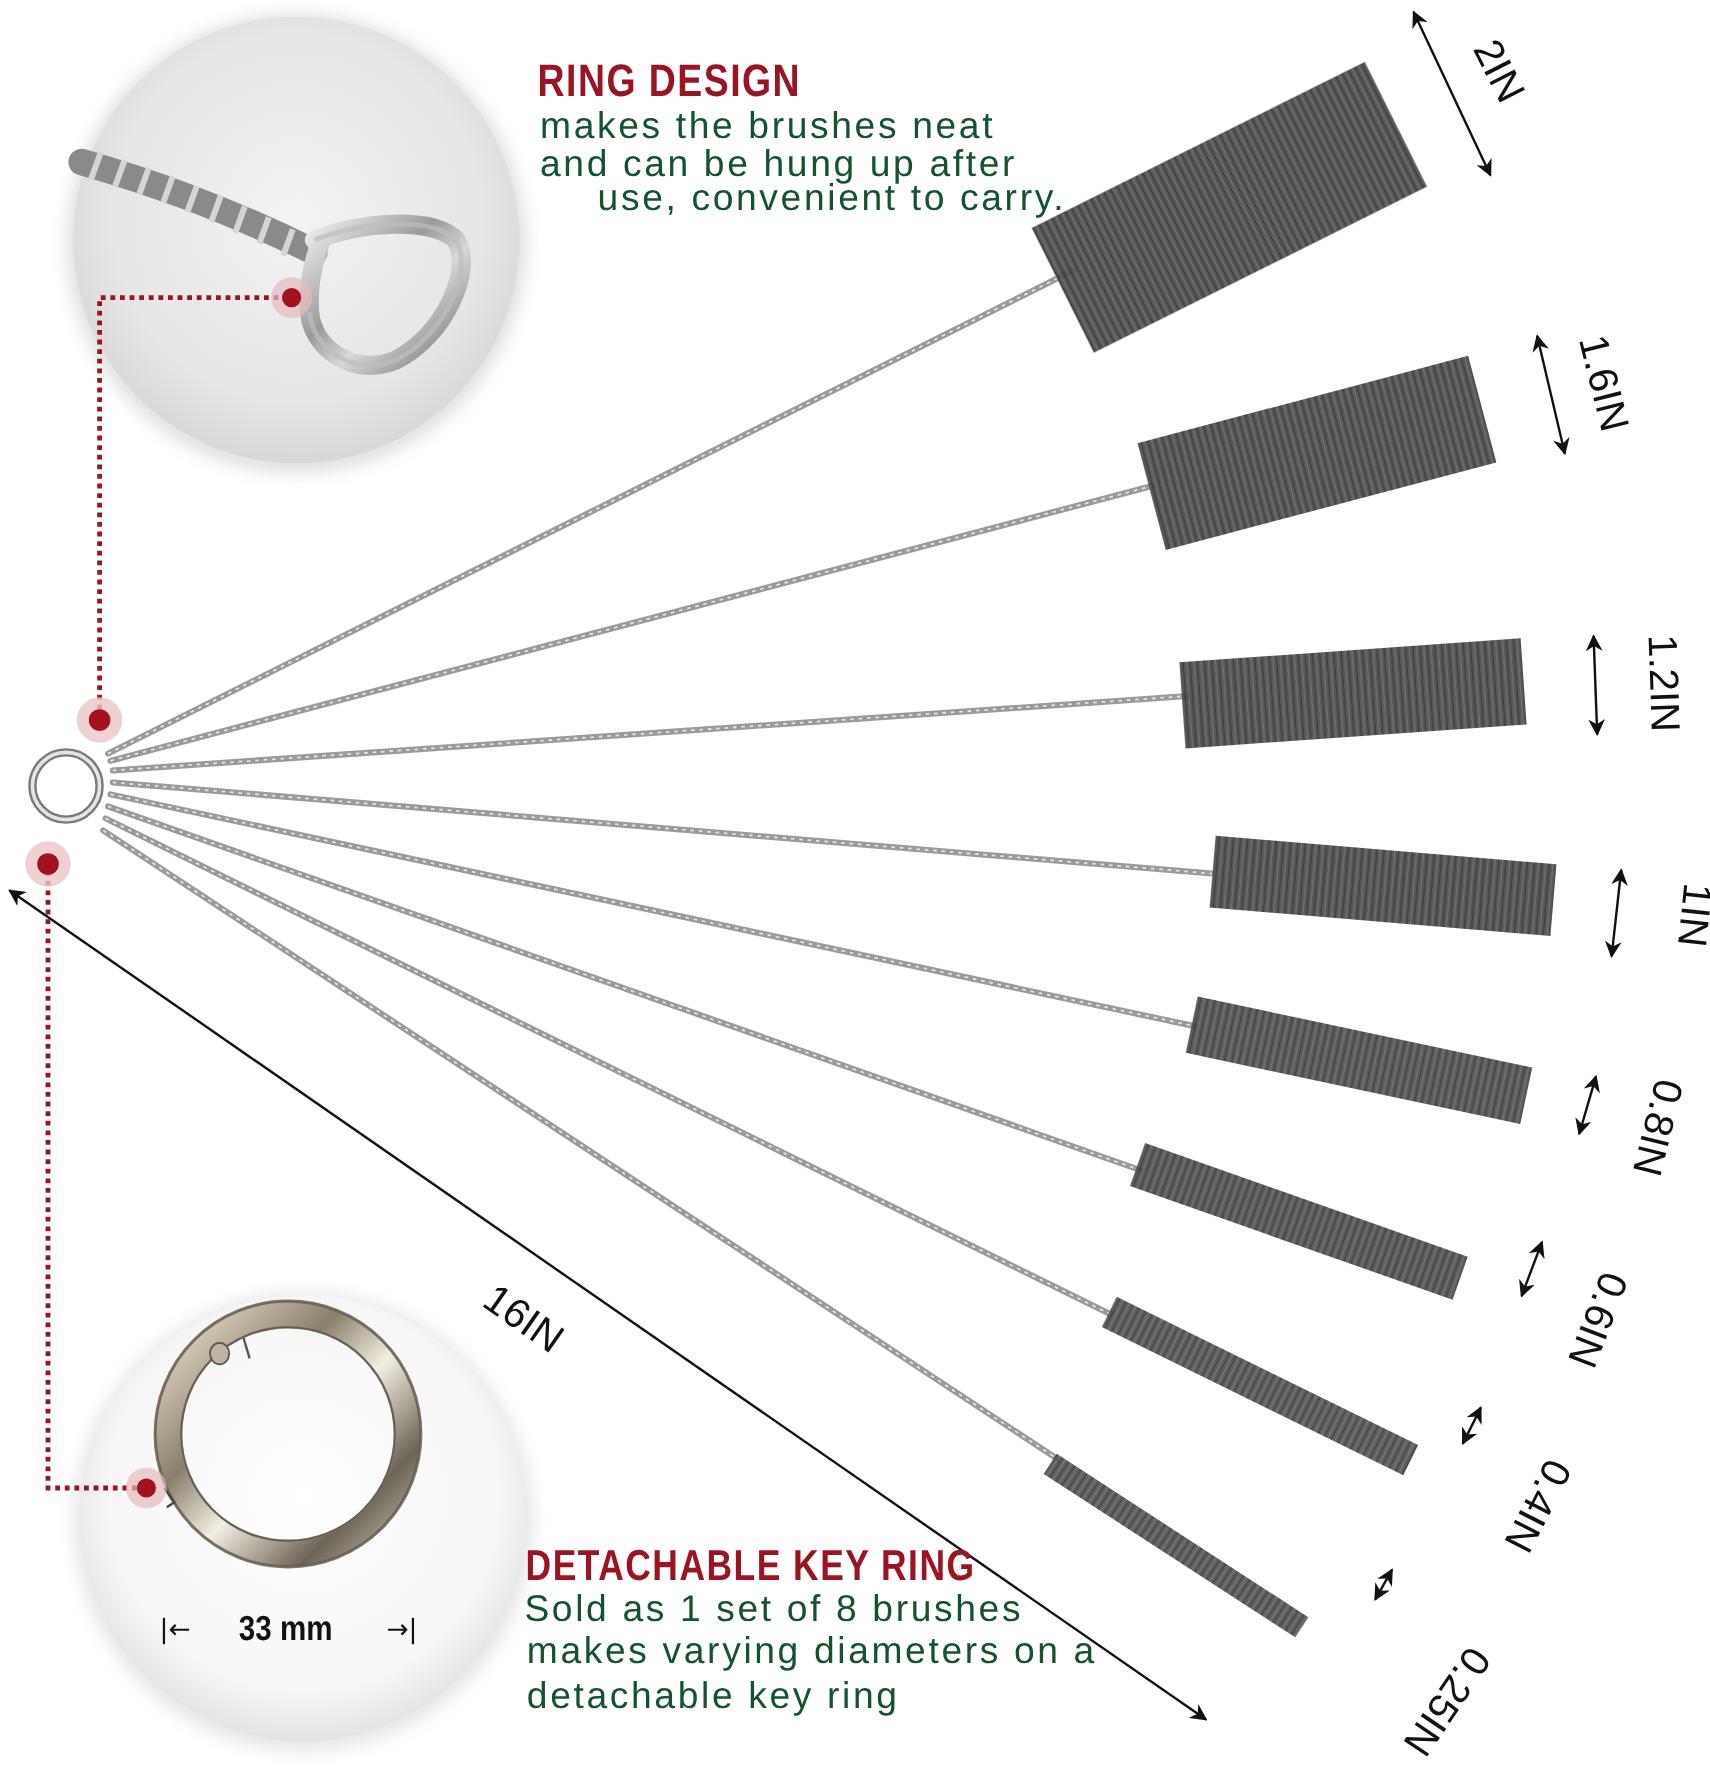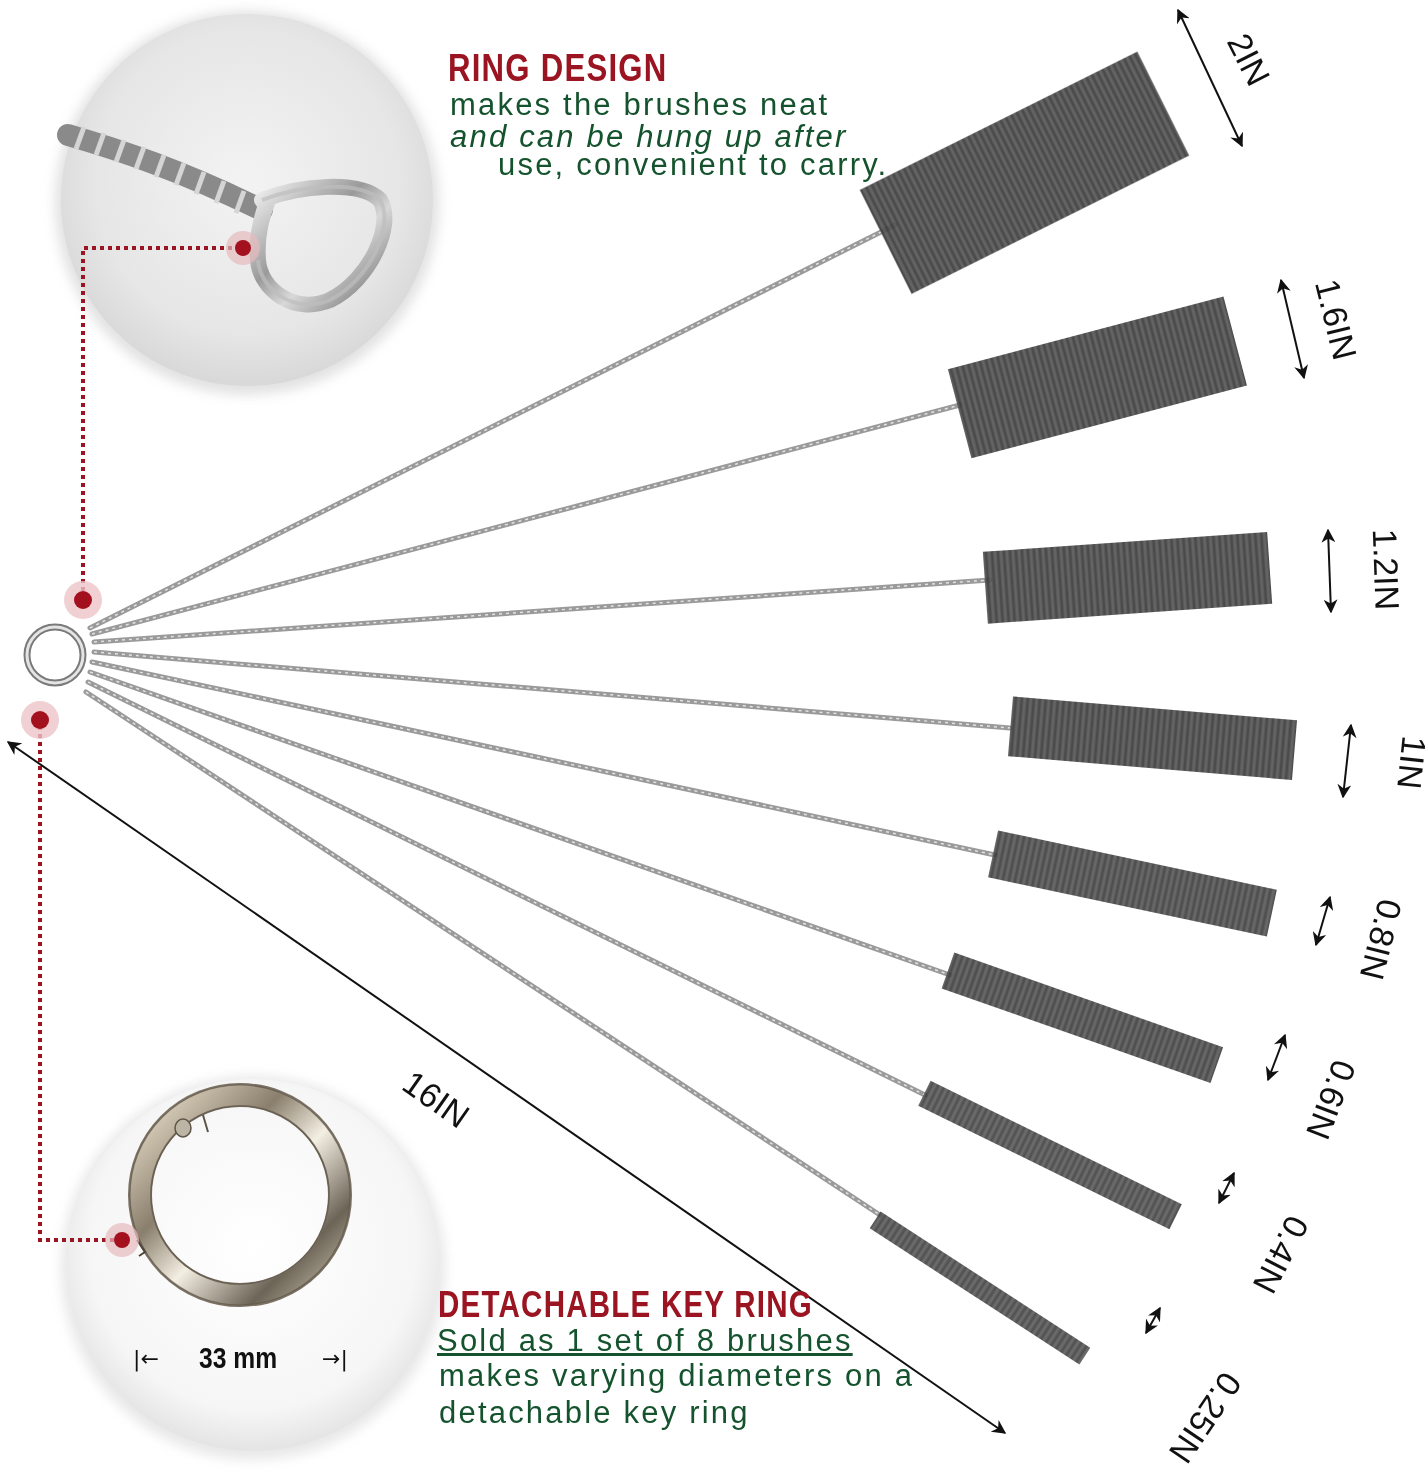--- a/index.html
+++ b/index.html
@@ -176,25 +176,25 @@
     <line x1="1351" y1="725" x2="1343" y2="797" marker-start="url(#arrowHead)" marker-end="url(#arrowHead)"></line>
     <line x1="1330" y1="897" x2="1316" y2="945" marker-start="url(#arrowHead)" marker-end="url(#arrowHead)"></line>
     <line x1="1285" y1="1035" x2="1268" y2="1080" marker-start="url(#arrowHead)" marker-end="url(#arrowHead)"></line>
     <line x1="1234" y1="1173" x2="1219" y2="1203" marker-start="url(#arrowHead)" marker-end="url(#arrowHead)"></line>
     <line x1="1160" y1="1308" x2="1146" y2="1333" marker-start="url(#arrowHead)" marker-end="url(#arrowHead)"></line>
   </g>
 </svg>
 
 <div class="heading" style="left:448px; top:47px; font-size:38px;">RING DESIGN</div>
 <div class="desc" style="left:450px; top:90px;">makes the brushes neat</div>
-<div class="desc" style="left:450px; top:122px;font-style:italic;">and can be hung up after</div>
+<div class="desc" style="left:450px; top:122px;">and can be hung up after</div>
 <div class="desc" style="left:450px; top:150px;margin-left:48px;">use, convenient to carry.</div>
 
 <div class="heading" style="left:438px; top:1284px; font-size:36px;">DETACHABLE KEY RING</div>
-<div class="desc" style="left:437px; top:1326px;text-decoration:underline;">Sold as 1 set of 8 brushes</div>
+<div class="desc" style="left:437px; top:1326px;">Sold as 1 set of 8 brushes</div>
 <div class="desc" style="left:439px; top:1361px;">makes varying diameters on a</div>
 <div class="desc" style="left:439px; top:1398px;">detachable key ring</div>
 
 <div class="bar" style="left:133px; top:1346px;">|←</div>
 <div class="mm" style="left:199px; top:1342px;">33 mm</div>
 <div class="bar" style="left:322px; top:1346px;">→|</div>
 
 <div class="dim" style="left:400px; top:1080px; transform: rotate(35deg);">16IN</div>
 
 <div class="dim" style="left:1222px; top:40px; transform: rotate(63deg);">2IN</div>

